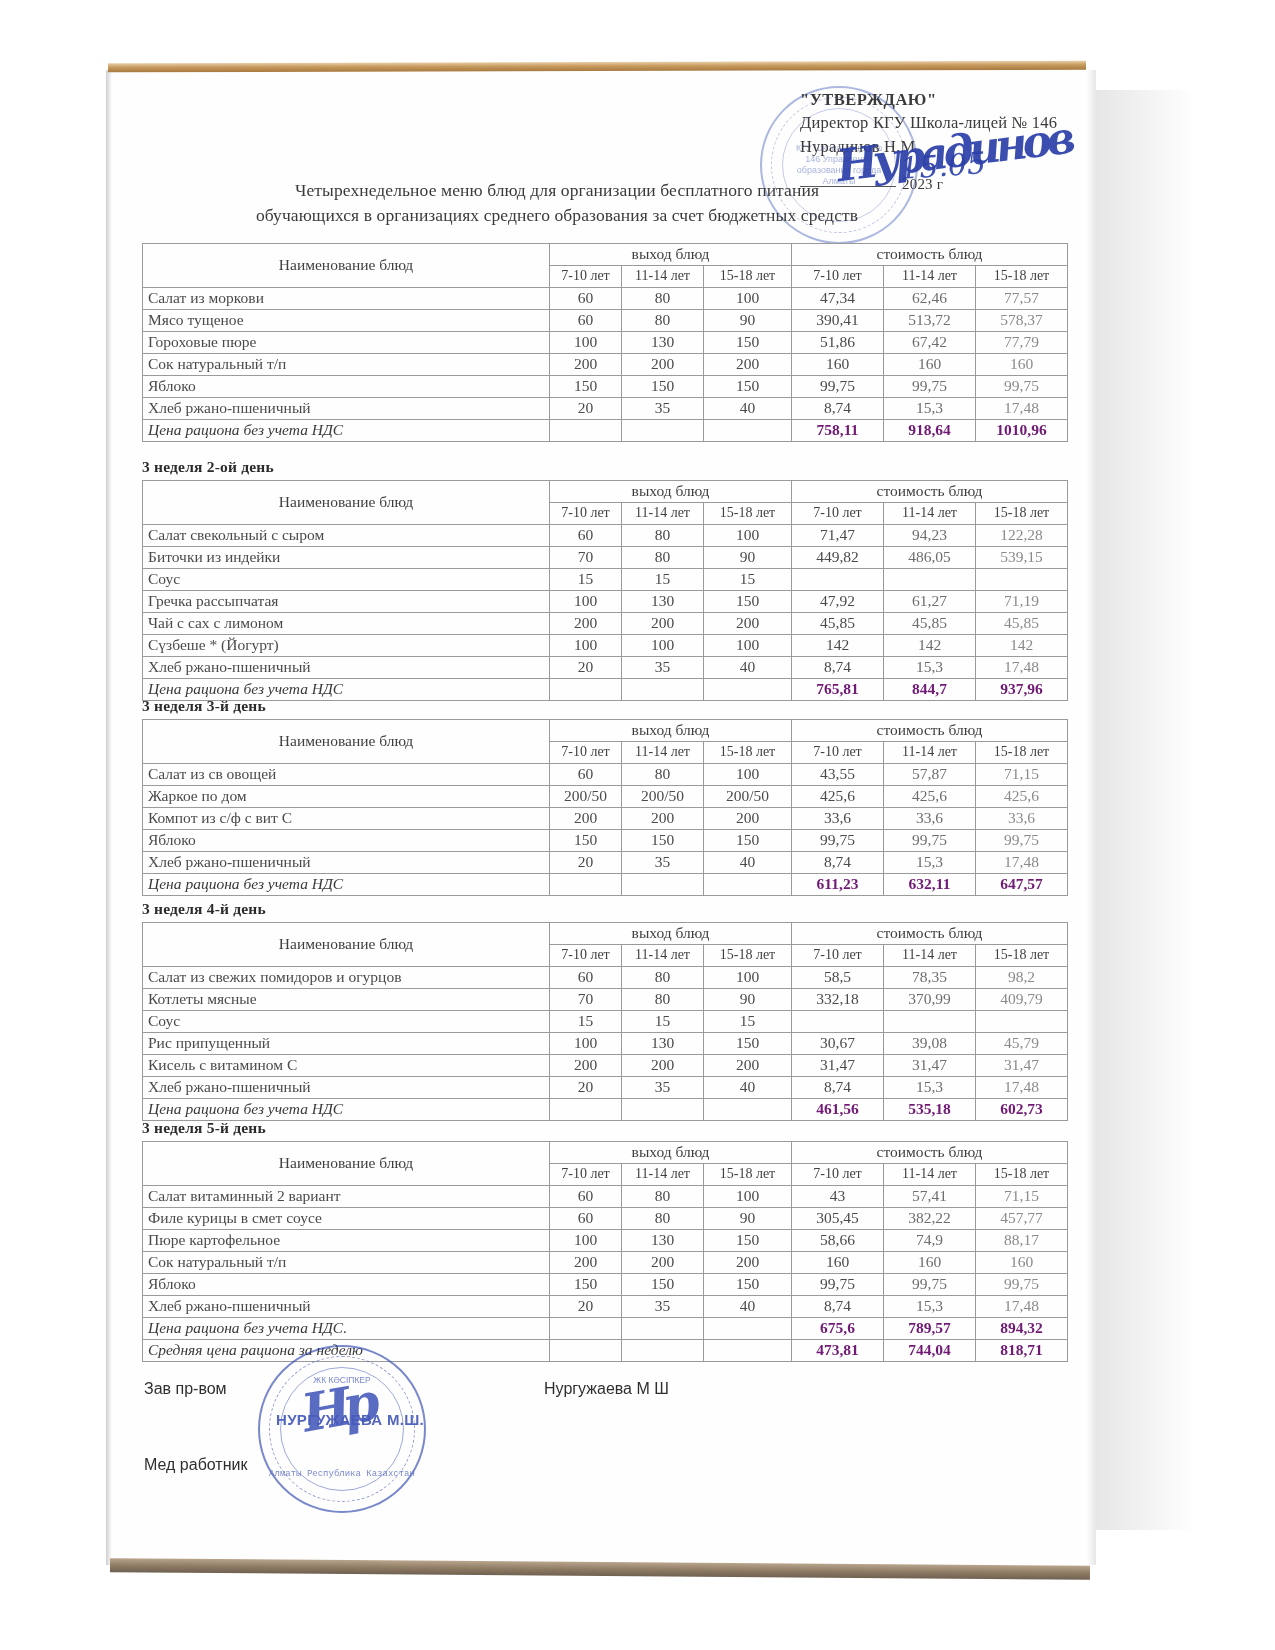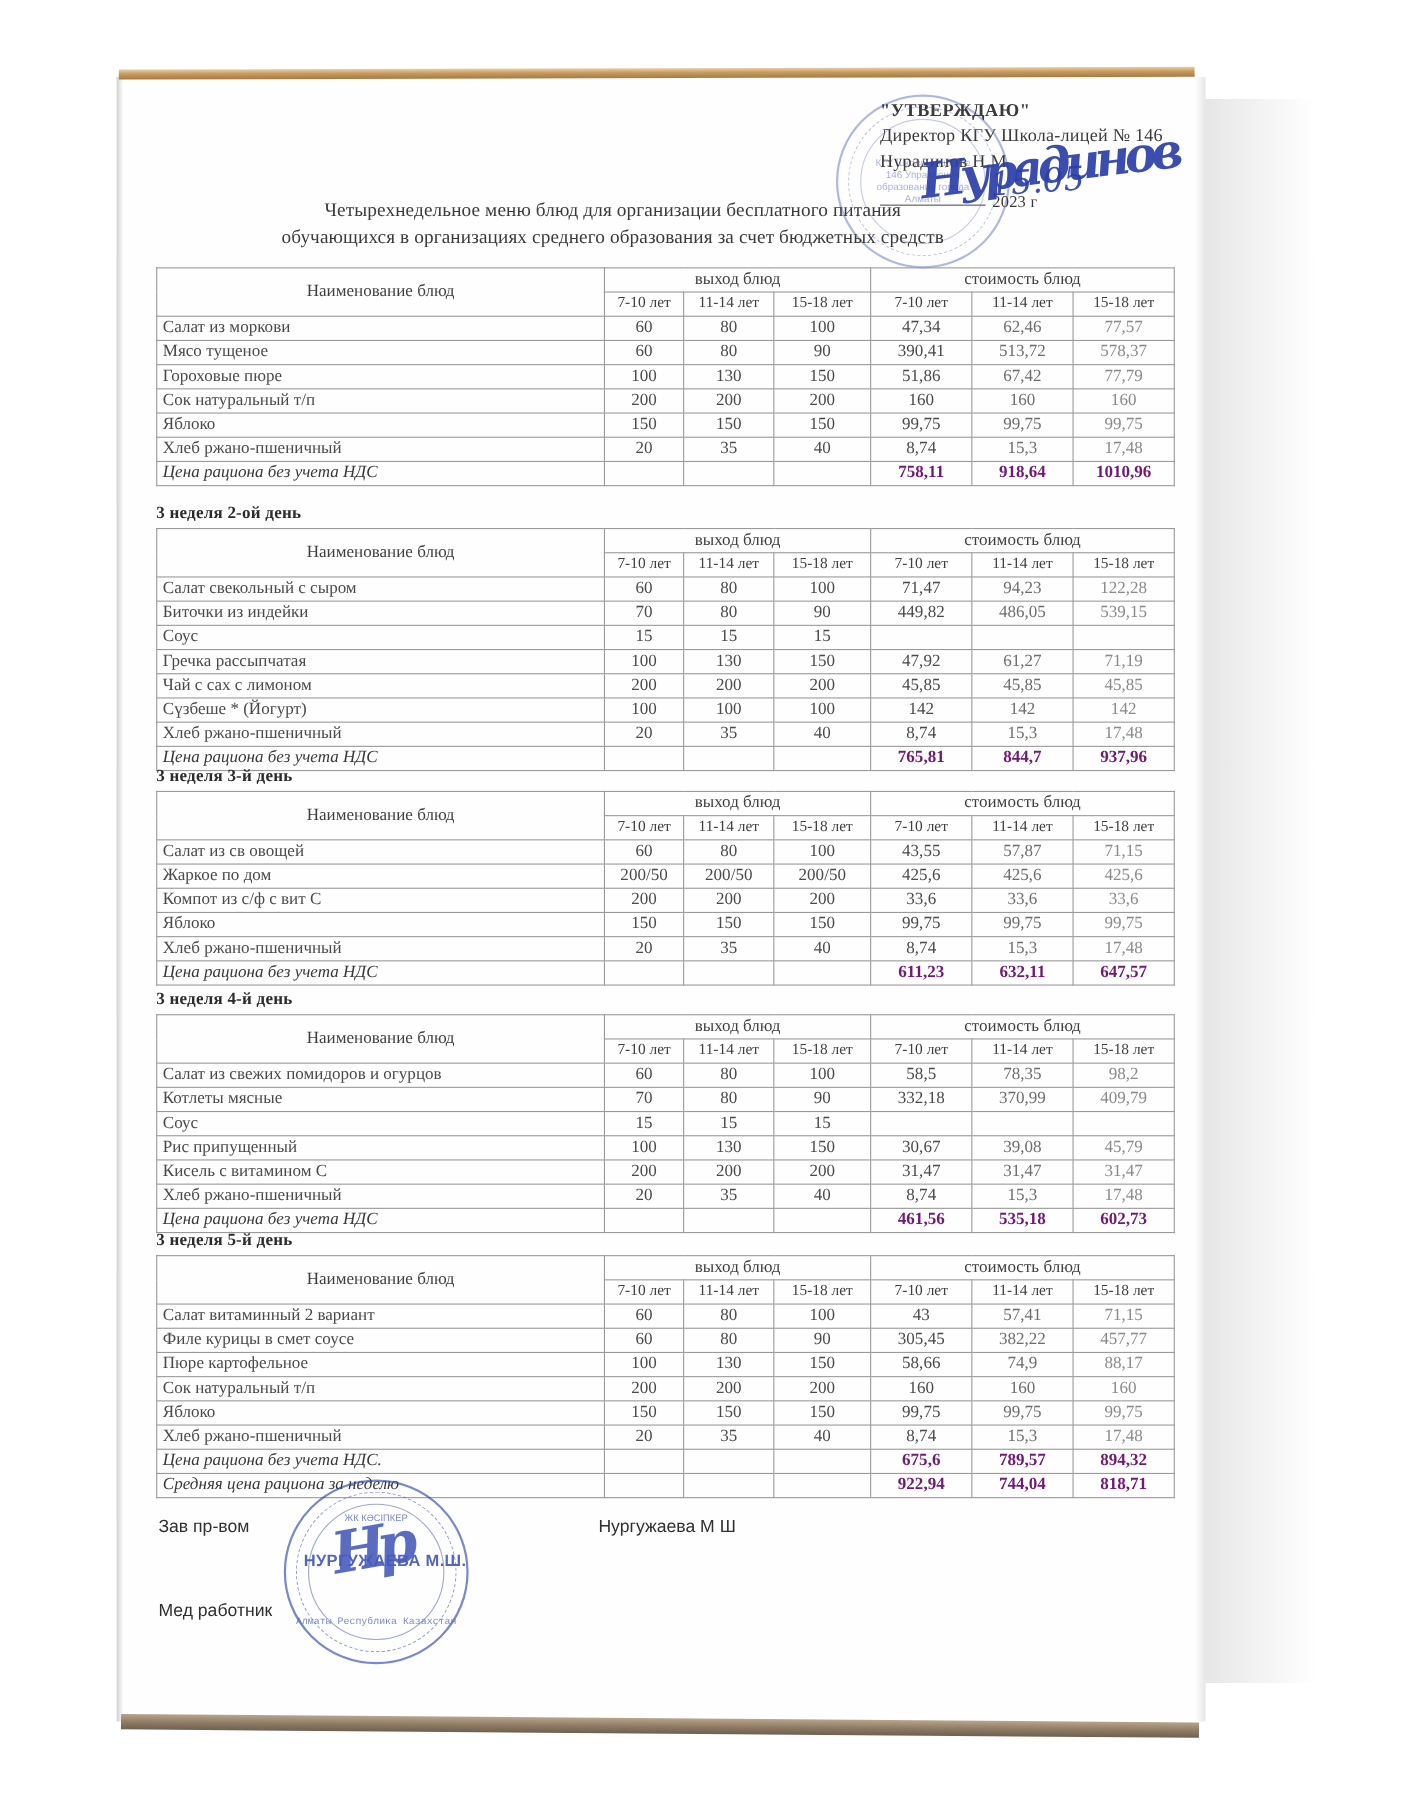--- a/index.html
+++ b/index.html
@@ -674,21 +674,21 @@
               <td class="empty"></td>
               <td class="c-num v">675,6</td>
               <td class="c-num v">789,57</td>
               <td class="c-num v fade1">894,32</td>
             </tr>
             <tr class="total">
               <td class="c-name">Средняя цена рациона за неделю</td>
               <td class="empty"></td>
               <td class="empty"></td>
               <td class="empty"></td>
-              <td class="c-num v">922,94</td>
+              <td class="c-num v">473,81</td>
               <td class="c-num v">744,04</td>
               <td class="c-num v fade1">818,71</td>
             </tr>
           </tbody>
         </table>
       </div>
     </div>
 
   <div class="stamp stamp-bot">
     <div class="ring2"></div>

